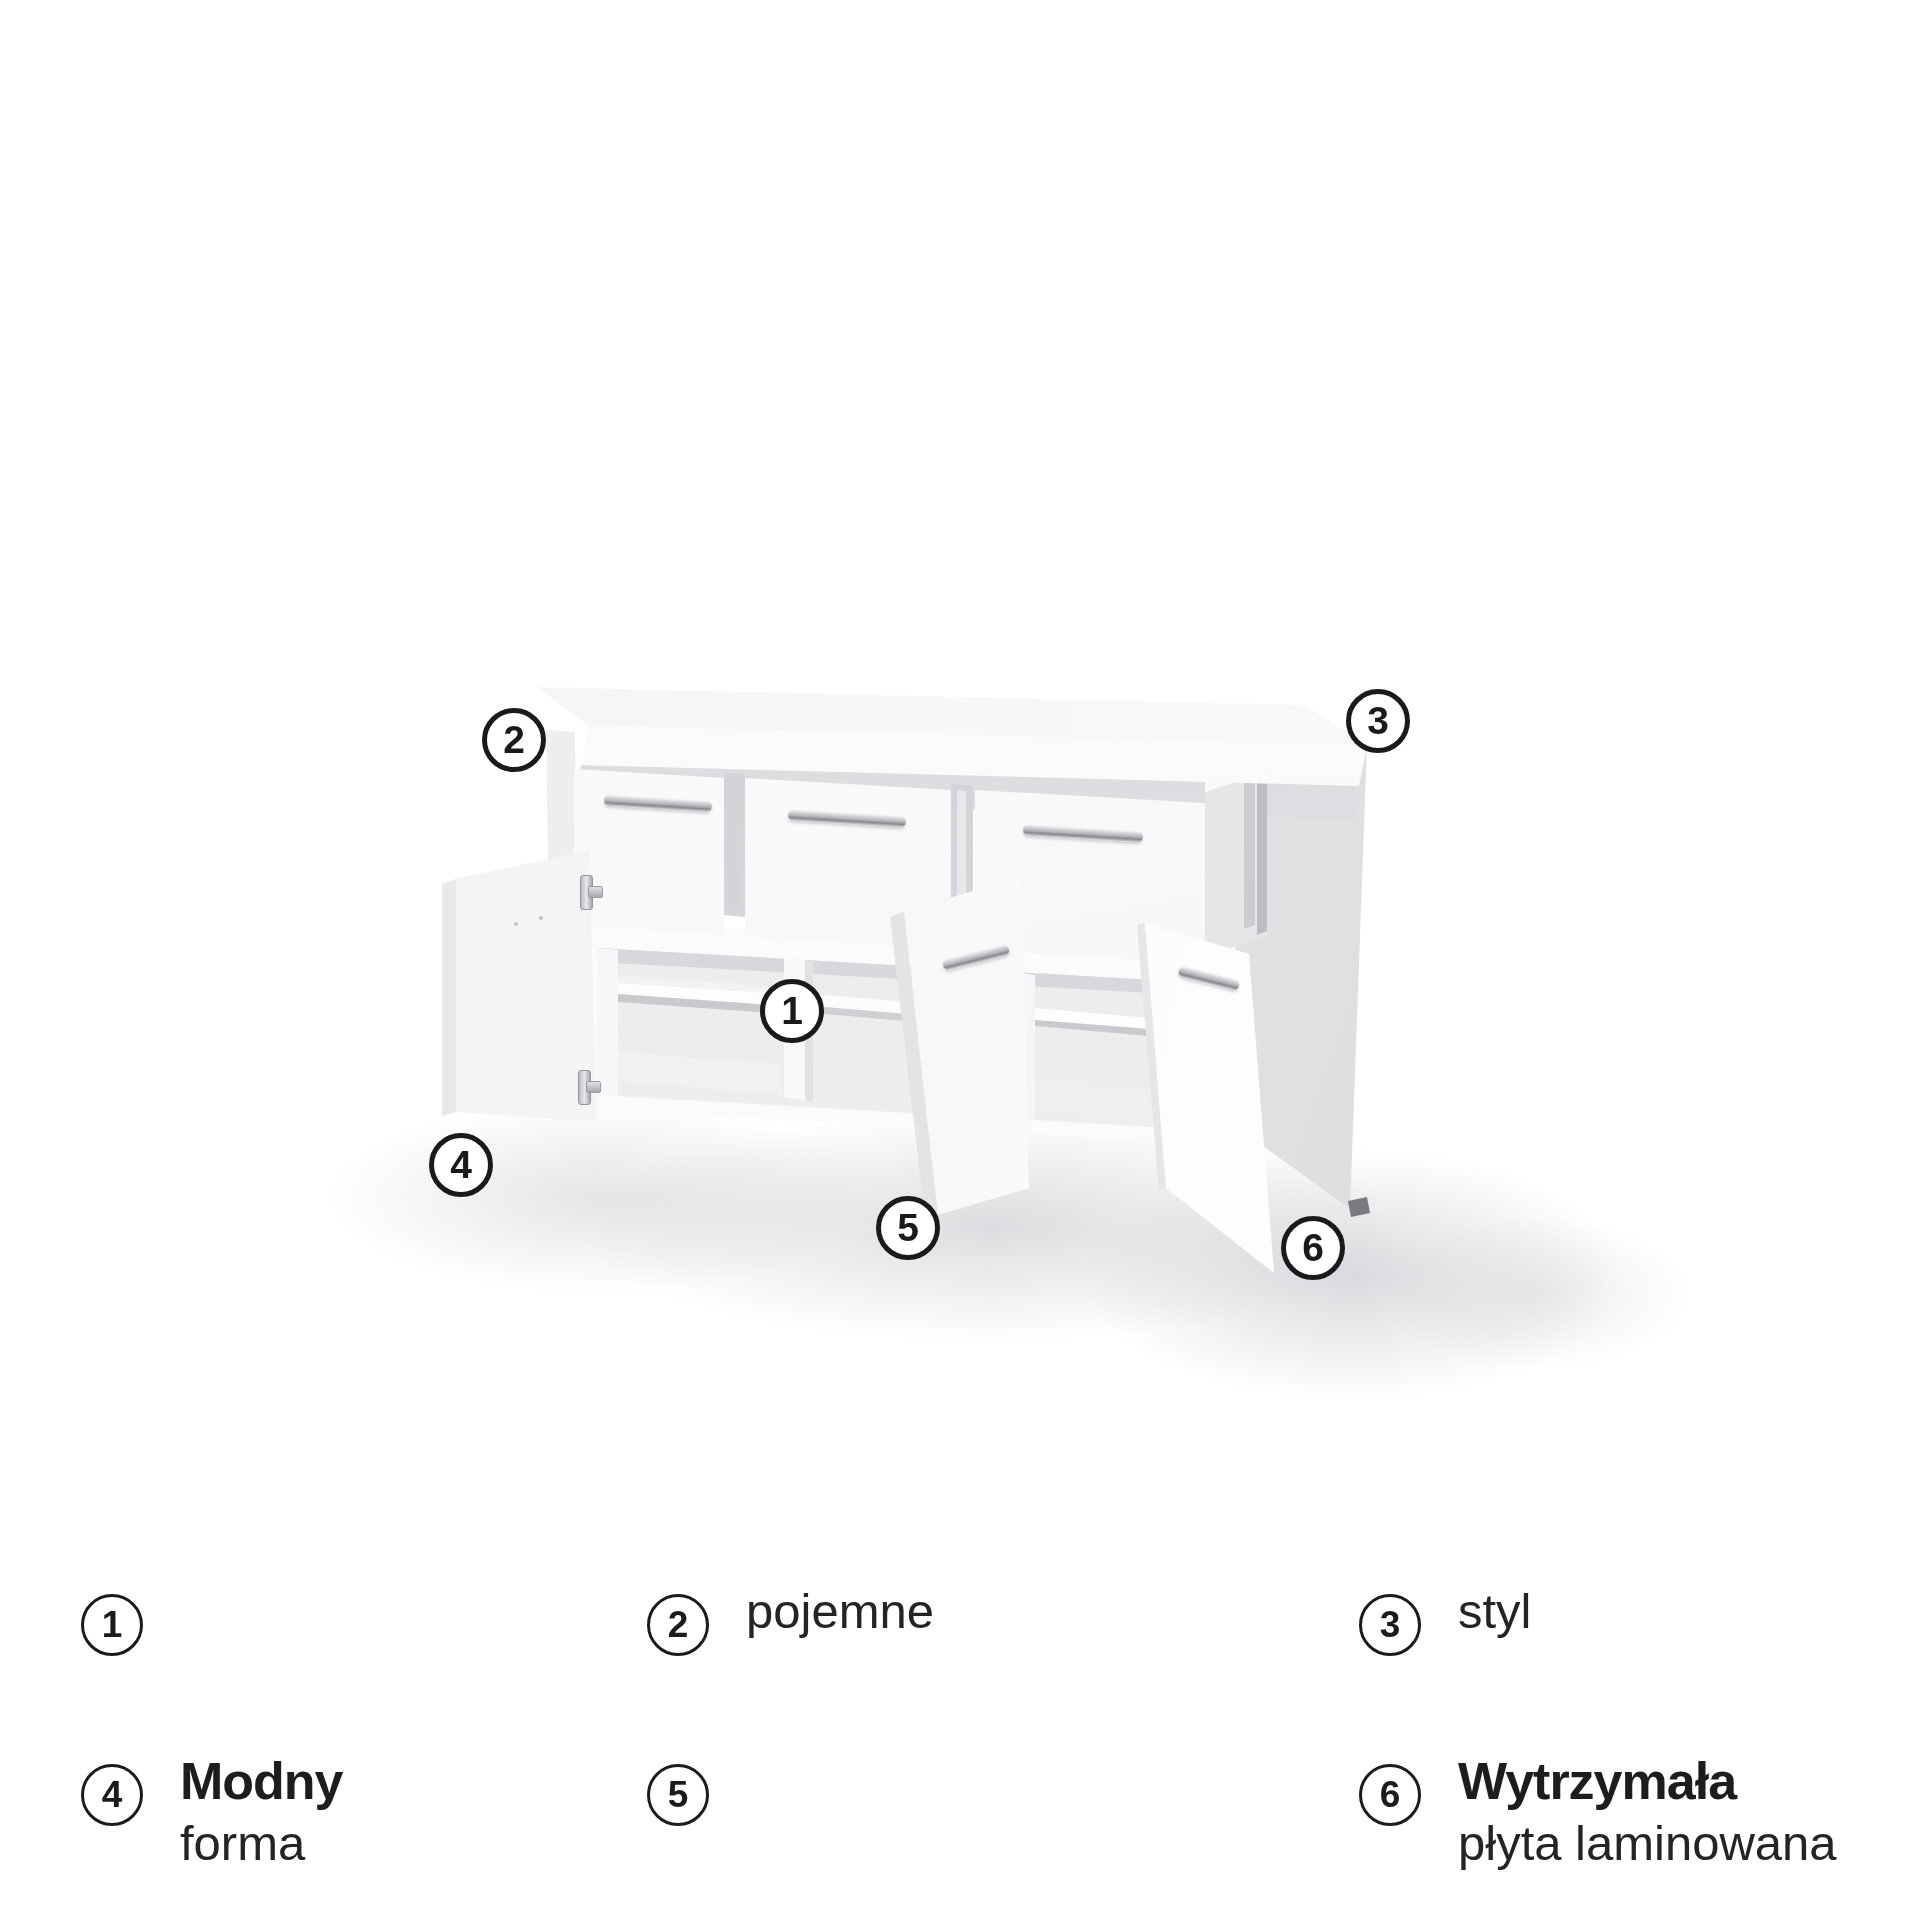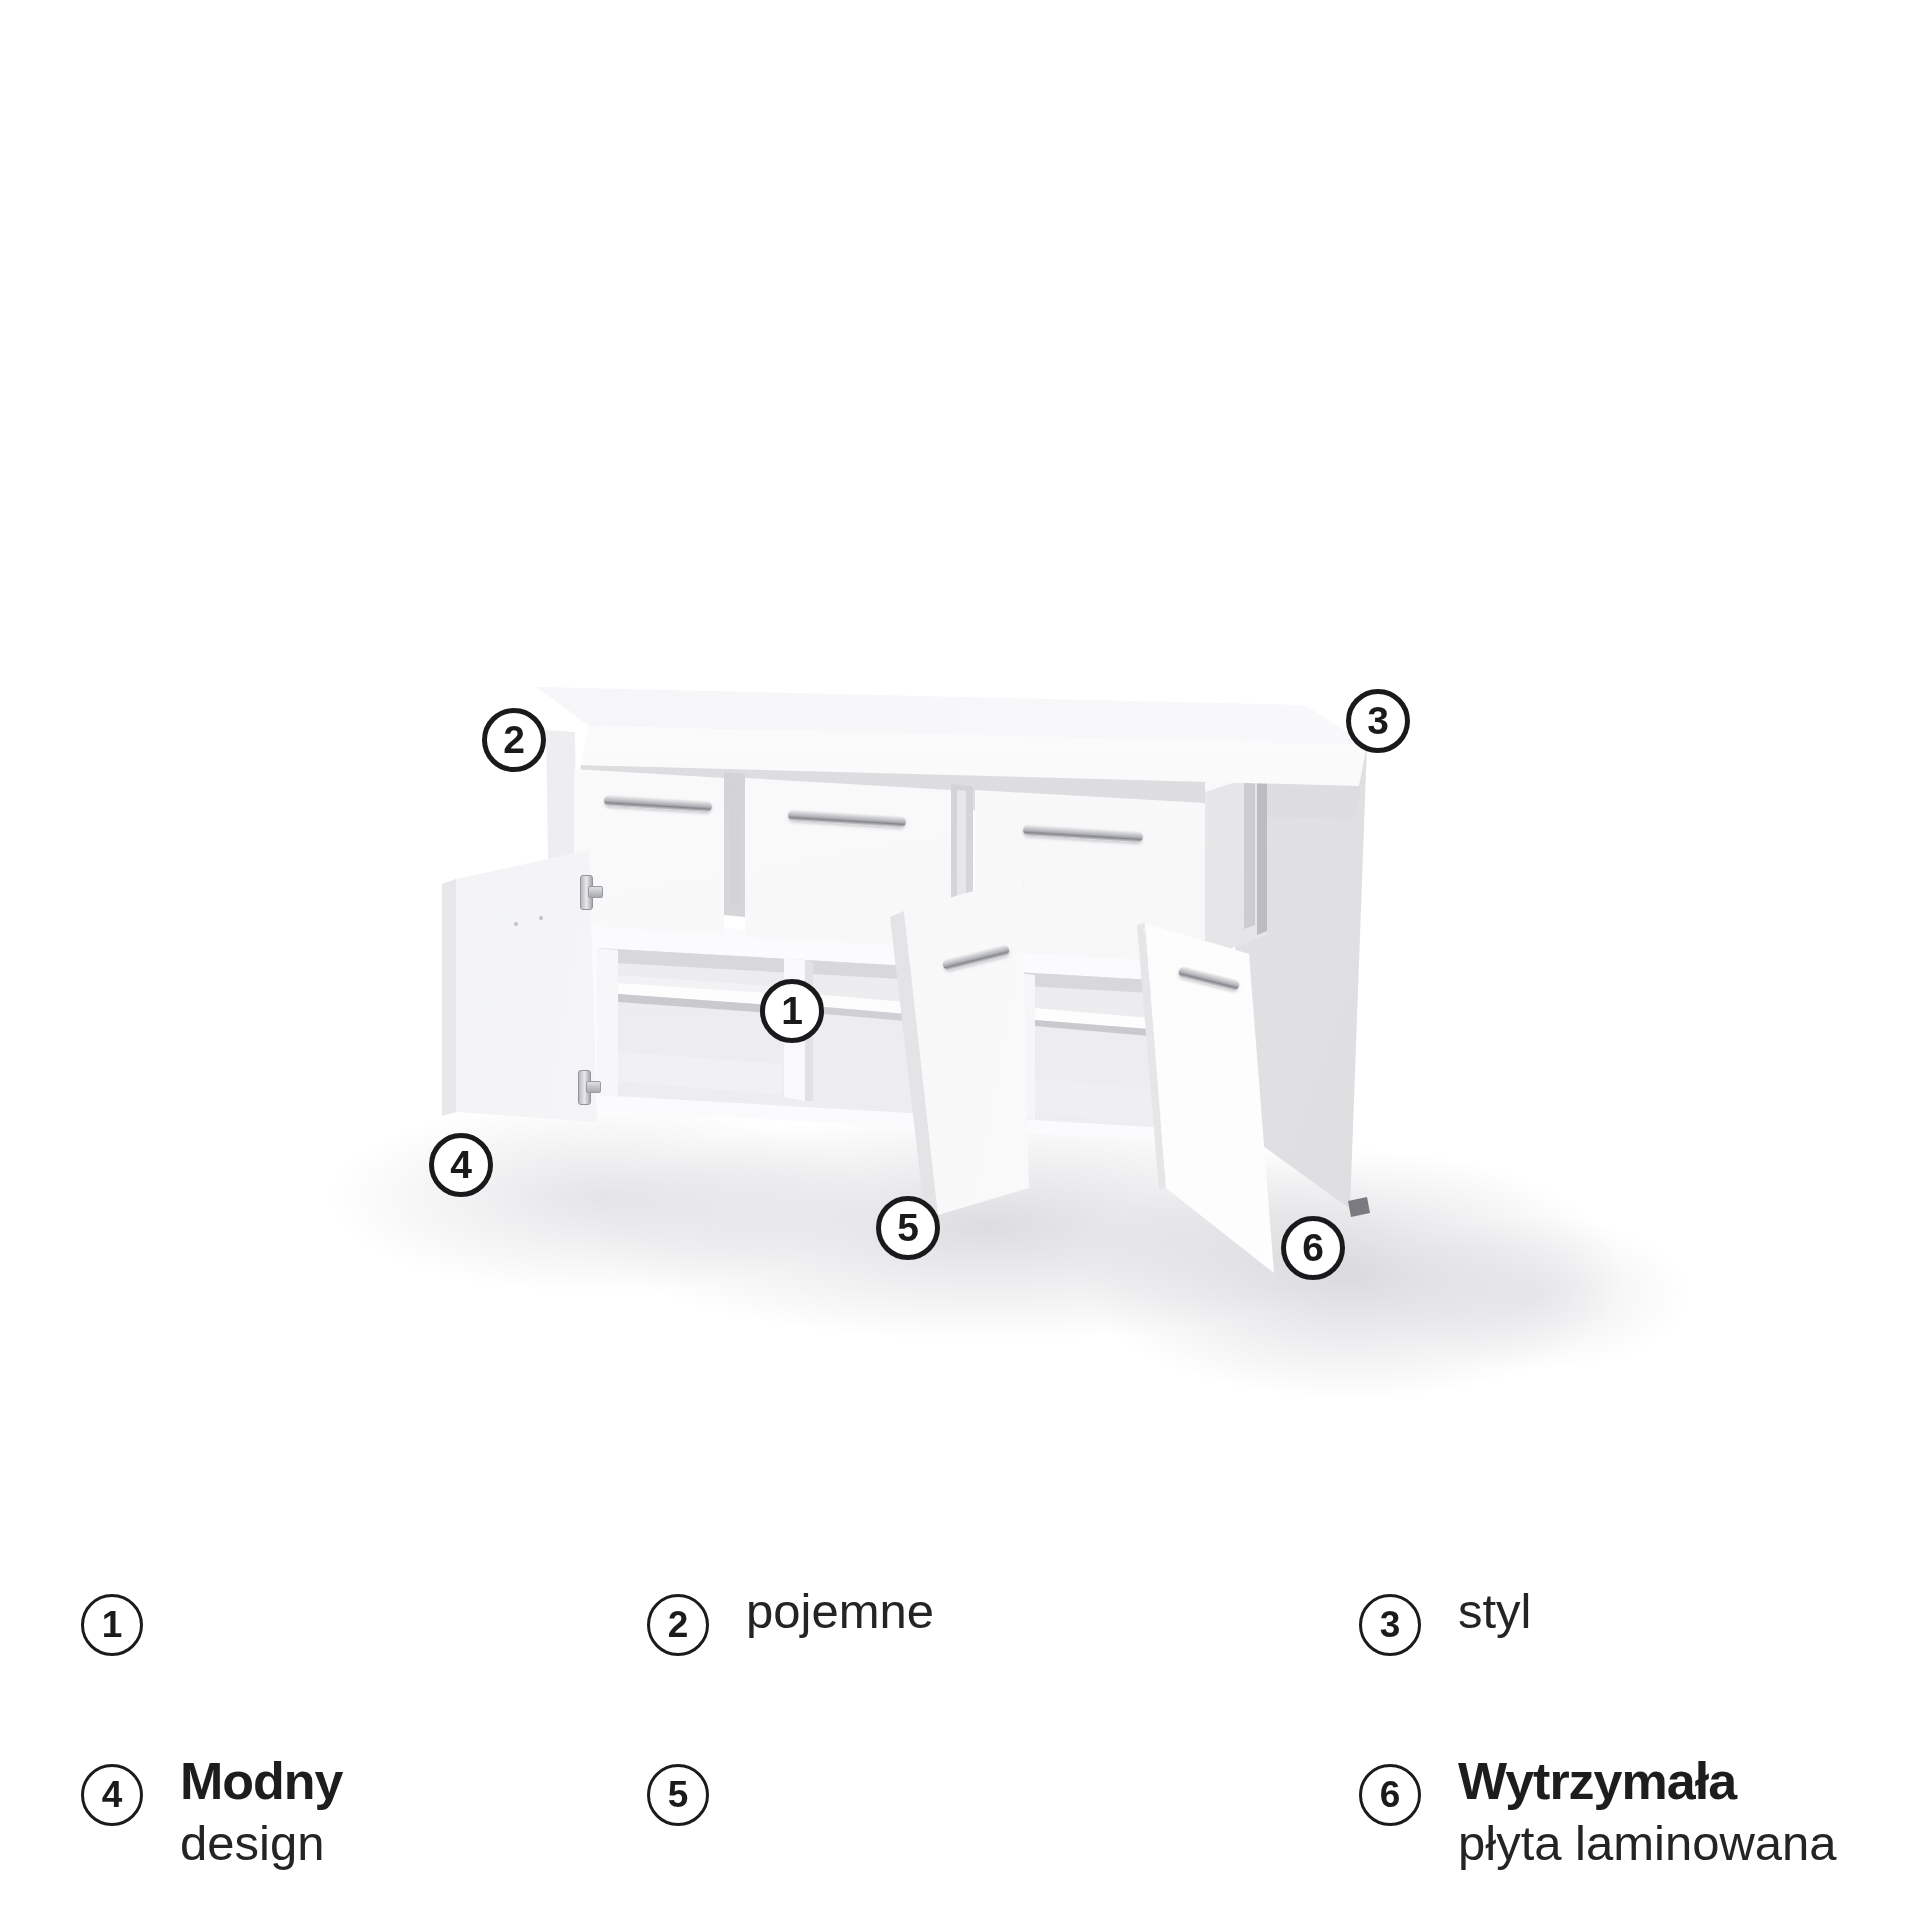--- a/index.html
+++ b/index.html
@@ -147,21 +147,21 @@
     <div class="lcircle">3</div>
     <div class="ltext">
       <div class="lsub">styl</div>
     </div>
   </div>
 
   <div class="cell" style="left:81px;top:1750px;">
     <div class="lcircle">4</div>
     <div class="ltext">
       <div class="ltitle">Modny</div>
-      <div class="lsub">design</div>
+      <div class="lsub">forma</div>
     </div>
   </div>
 
   <div class="cell" style="left:647px;top:1750px;">
     <div class="lcircle">5</div>
   </div>
 
   <div class="cell" style="left:1359px;top:1750px;">
     <div class="lcircle">6</div>
     <div class="ltext">

